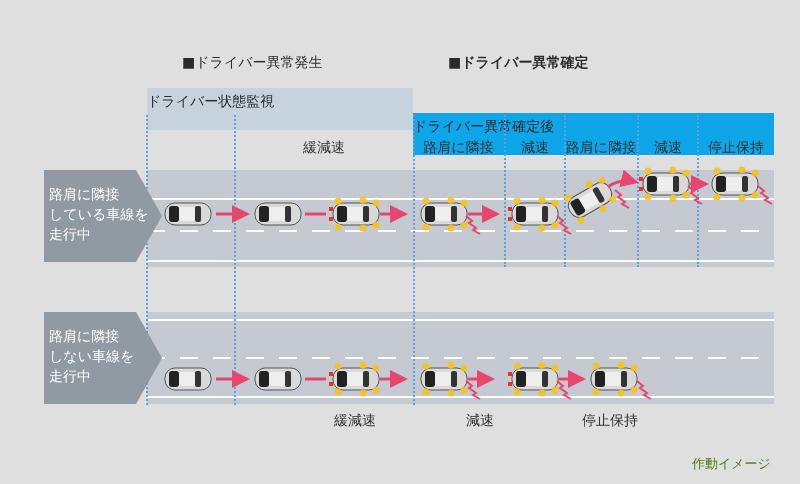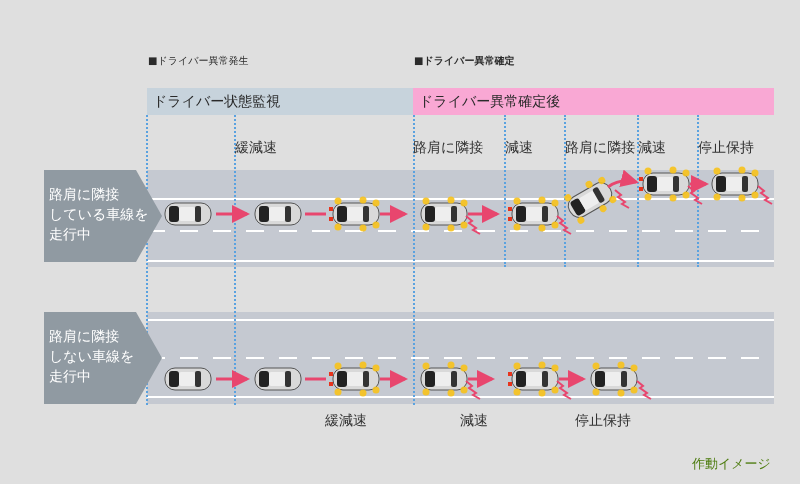--- a/index.html
+++ b/index.html
@@ -1,20 +1,20 @@
 <!DOCTYPE html>
 <html><head>
 <meta charset="utf-8">
 <style>
   html,body{margin:0;padding:0;}
   body{width:800px;height:484px;background:#dfdfdf;position:relative;overflow:hidden;font-family:"DejaVu Sans","Liberation Sans",sans-serif;color:#333;}
   .abs{position:absolute;}
-  .event{font-size:10px;color:#2b2b2b;white-space:nowrap;}
-  .hbar{top:88px;height:27px;font-size:14px;line-height:27px;padding-left:6px;box-sizing:border-box;color:#2a2a2a;}
-  .phase{font-size:14px;color:#333;text-align:left;white-space:nowrap;}
+  .event{font-size:14px;color:#2b2b2b;white-space:nowrap;margin-left:34px;}
+  .hbar{top:88px;height:42px;font-size:14px;line-height:27px;padding-left:0;box-sizing:border-box;color:#2a2a2a;}
+  .phase{font-size:14px;color:#333;text-align:center;white-space:nowrap;}
   .vline{width:0;border-left:2px dotted #5aa2e0;}
   .road{background:#c5c9d1;}
   .edge{height:2px;background:#ffffff;}
   .dash{height:2px;background-image:linear-gradient(to right,#ffffff 0,#ffffff 18px,transparent 18px,transparent 33px);background-size:33px 2px;}
   .lanelabel{width:120px;height:92px;margin-left:16px;}
   .lanelabel svg{position:absolute;left:0;top:0;}
   .lanelabel .txt{position:absolute;left:5px;top:14px;font-size:14px;line-height:20px;color:#fff;white-space:pre-line;}
   .caption{font-size:13px;color:#4d7c0f;}
 </style>
 </head>
@@ -23,21 +23,21 @@
 <div class="abs event" style="left:148px;top:54px;">
   <span>■ドライバー異常発生</span>
 </div>
 <div class="abs event" style="left:414px;top:54px;font-weight:bold;">
   <span>■ドライバー異常確定</span>
 </div>
 
 <div class="abs hbar" style="left:147px;width:266px;background:#c7d3dc;">
   <span>ドライバー状態監視</span>
 </div>
-<div class="abs hbar" style="left:413px;width:361px;background:#f9a8d4;">
+<div class="abs hbar" style="left:413px;width:361px;background:#0ea5e9;margin-top:25px;">
   <span>ドライバー異常確定後</span>
 </div>
 
 <div class="abs road" style="left:147px;top:170px;width:627px;height:97px;"></div>
 <div class="abs edge" style="left:147px;top:198px;width:627px;"></div>
 <div class="abs dash" style="left:147px;top:230px;width:620px;"></div>
 <div class="abs edge" style="left:147px;top:260px;width:627px;"></div>
 
 <div class="abs road" style="left:147px;top:312px;width:627px;height:92px;"></div>
 <div class="abs edge" style="left:147px;top:319px;width:627px;"></div>

